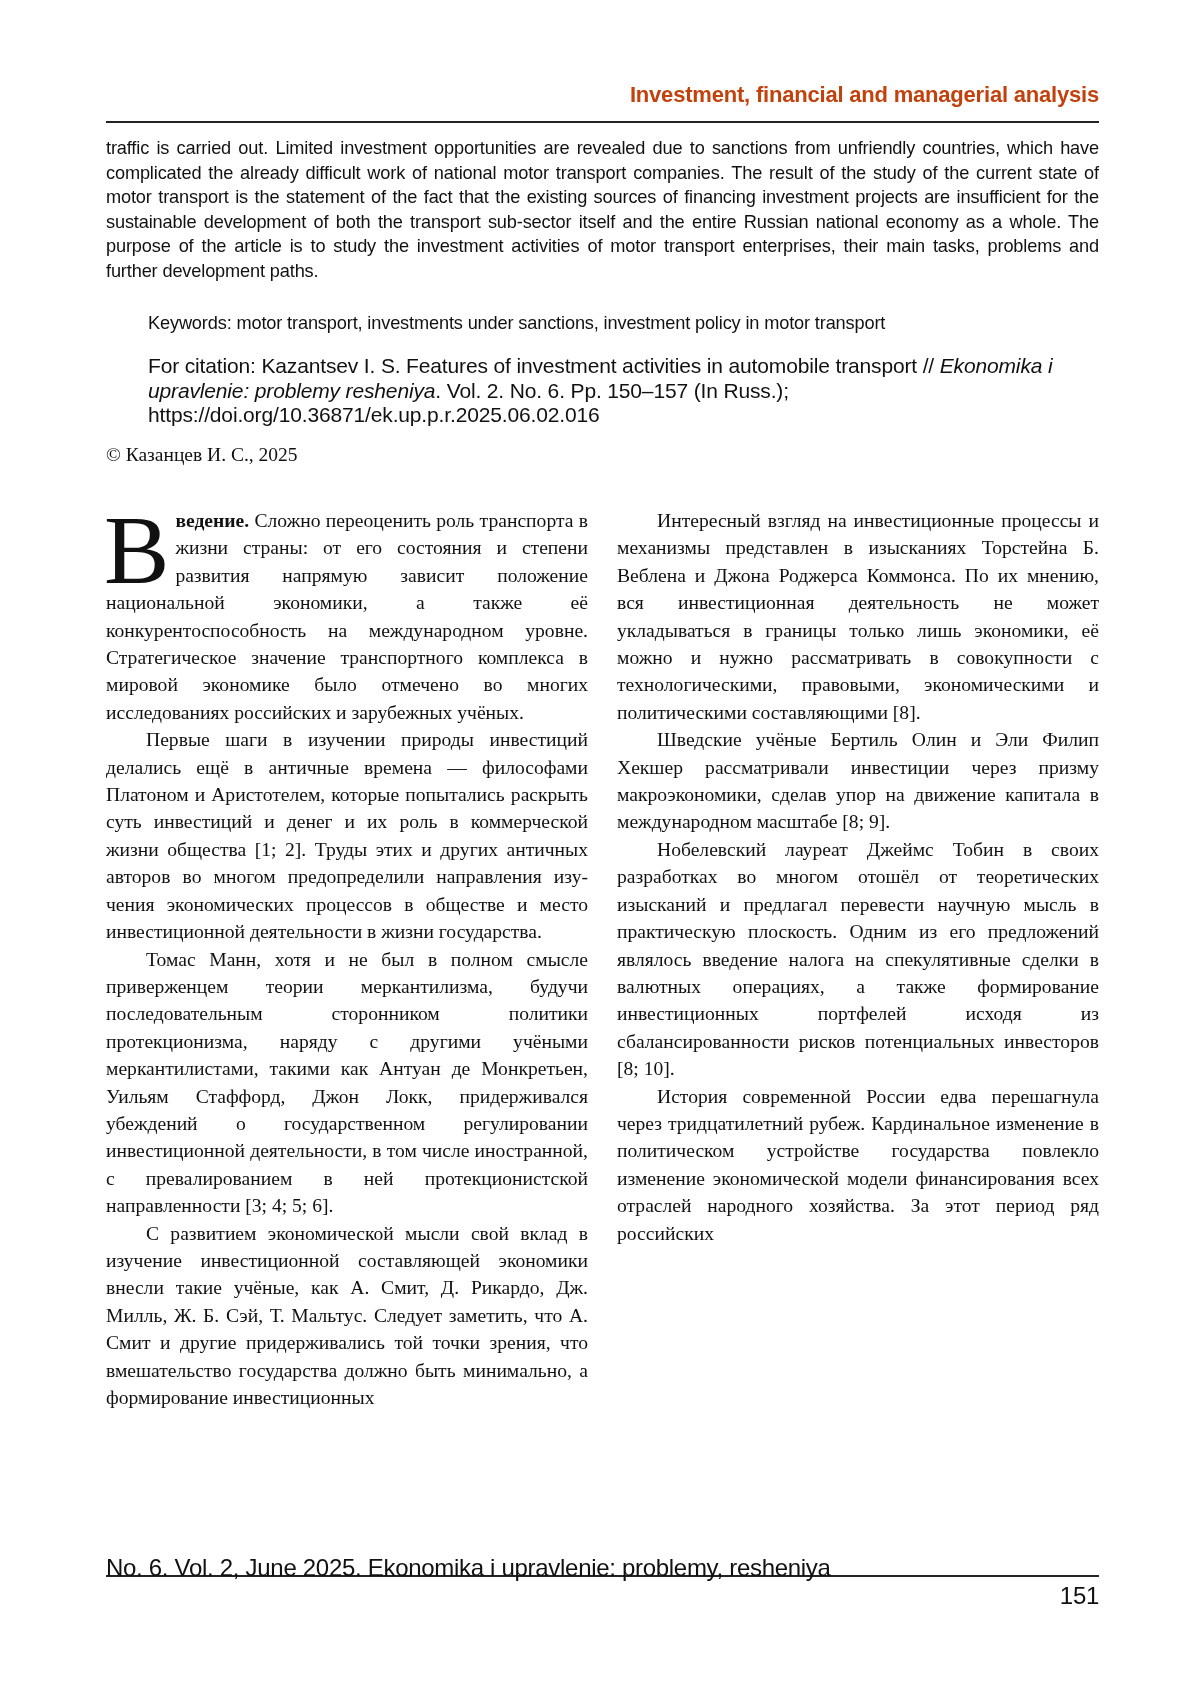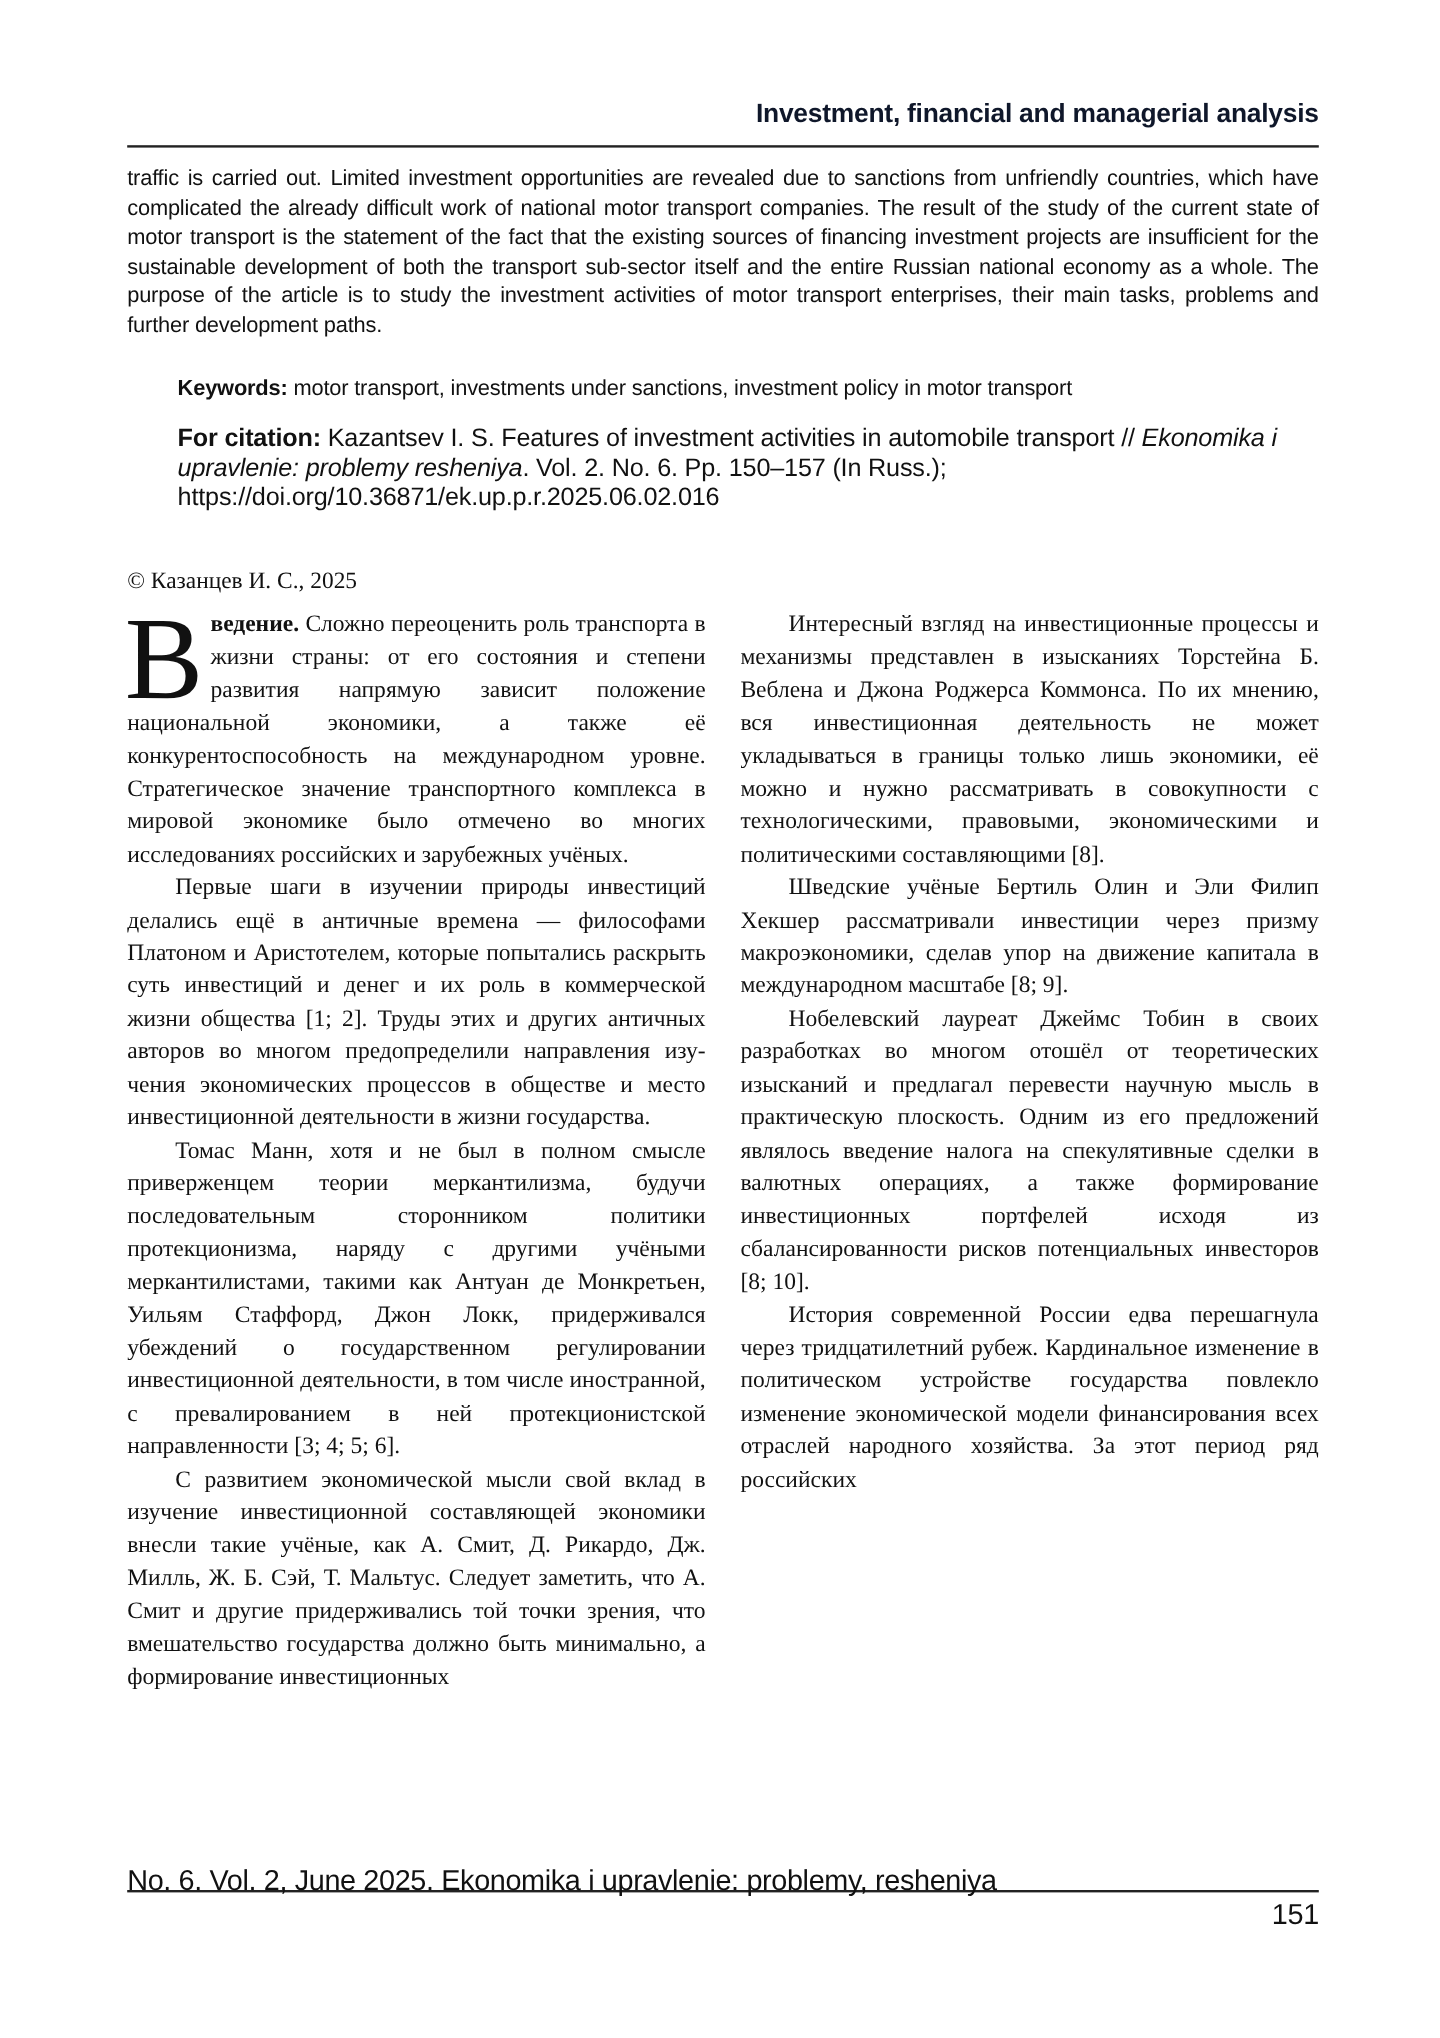--- a/index.html
+++ b/index.html
@@ -2,37 +2,37 @@
 <html><head>
 <meta charset="utf-8">
 <style>
   html, body { margin: 0; padding: 0; background: #ffffff; }
   body { width: 1200px; height: 1698px; position: relative; overflow: hidden; color: #111; }
   .page { position: absolute; left: 106px; top: 0; width: 993px; height: 1698px; }
 
   .running-head {
     position: absolute; top: 82px; right: 0;
     font-family: "Liberation Sans", sans-serif; font-weight: bold; font-size: 22px;
-    letter-spacing: -0.2px; color: #0f172a;
+    letter-spacing: -0.2px; color: #c2410c;
   }
   .rule-top { position: absolute; top: 121px; left: 0; width: 993px; height: 2px; background: #222; }
 
   .abstract {
     position: absolute; top: 136px; left: 0; width: 993px;
     font-family: "Liberation Sans", sans-serif; font-size: 18.2px; line-height: 24.6px;
     text-align: justify; letter-spacing: -0.15px;
   }
   .kw { position: absolute; top: 311px; left: 42px; width: 951px;
     font-family: "Liberation Sans", sans-serif; font-size: 18.2px; line-height: 24.6px; letter-spacing: -0.15px; }
   .cite { position: absolute; top: 354px; left: 42px; width: 951px;
     font-family: "Liberation Sans", sans-serif; font-size: 21px; line-height: 24.6px; letter-spacing: -0.15px; }
-  .lbl { font-weight: bold; margin-top: 36px; }
+  .lbl { font-weight: normal; margin-top: 36px; }
   .it { font-style: italic; }
 
-  .copyright { position: absolute; top: 474px; left: 0;
+  .copyright { position: absolute; top: 444px; left: 0;
     font-family: "Liberation Serif", serif; font-size: 19.5px; }
 
   .col { position: absolute; top: 507px; width: 482px;
     font-family: "Liberation Serif", serif; font-size: 19.6px; line-height: 27.4px;
     text-align: justify; hyphens: manual; }
   .col-left { left: 0; }
   .col-right { left: 511px; }
   .col p { margin: 0; text-indent: 40px; }
   .col p.noindent { text-indent: 0; }
   .dropcap { float: left; font-family: "Liberation Serif", serif; font-size: 98px; line-height: 74px;

